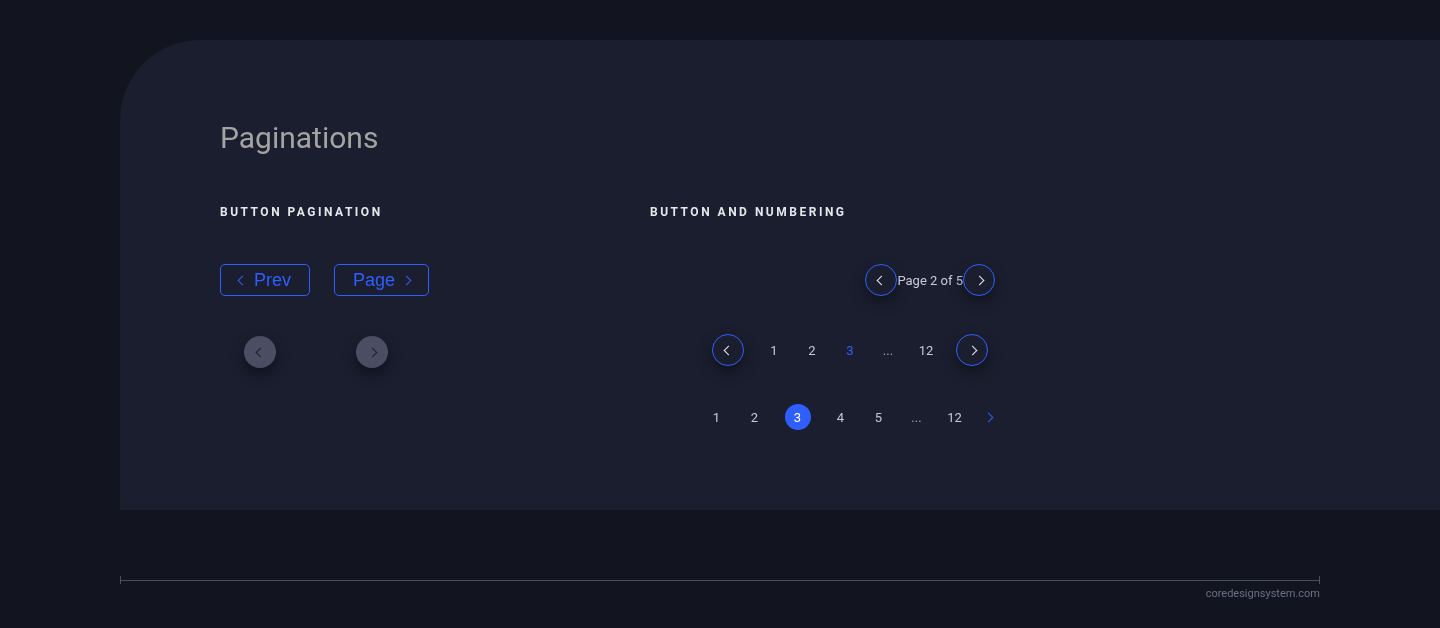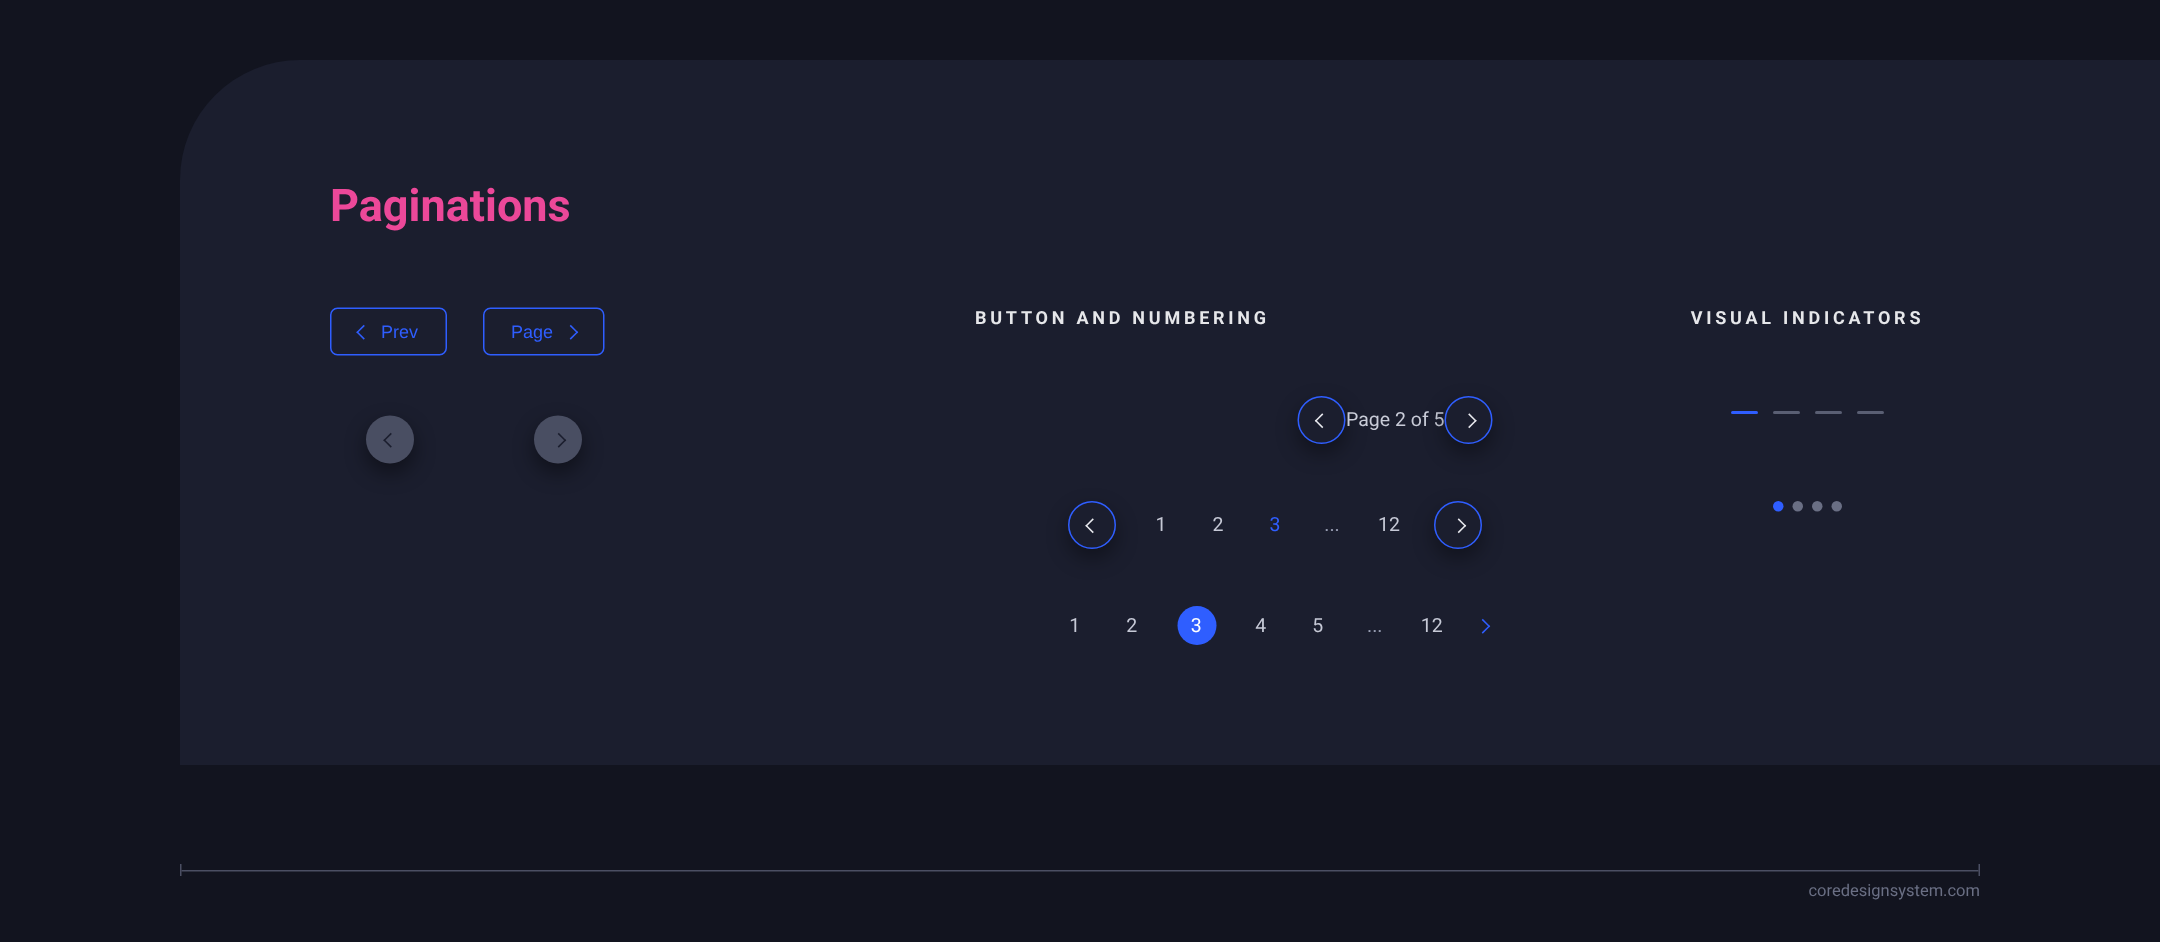--- a/index.html
+++ b/index.html
@@ -15,23 +15,23 @@
     position: absolute;
     left: 120px;
     top: 40px;
     right: 0;
     height: 470px;
     background: #1b1e2e;
     border-top-left-radius: 80px;
     padding: 80px 100px 60px 100px;
   }
   .title {
-    color: #ec4899;
+    color: #a3a3a3;
     font-size: 30px;
-    font-weight: 700;
+    font-weight: 400;
     margin-bottom: 50px;
   }
   .cols {
     display: flex;
     gap: 0;
   }
   .col1 { width: 410px; }
   .col2 { width: 440px; }
   .col3 { flex: 1; }
   .section-label {
@@ -48,21 +48,21 @@
   .btn-outline {
     display: inline-flex;
     align-items: center;
     justify-content: center;
     gap: 8px;
     height: 32px;
     padding: 0 18px;
     border: 1px solid #2f5eff;
     border-radius: 5px;
     color: #2f5eff;
-    font-size: 12px;
+    font-size: 18px;
     background: transparent;
     cursor: pointer;
   }
   .row { display: flex; align-items: center; }
   .row1 { gap: 24px; margin-bottom: 40px; }
   .row2 { gap: 80px; padding-left: 24px; }
 
   .circle-btn {
     width: 32px; height: 32px;
     border-radius: 50%;
@@ -147,20 +147,21 @@
 </style>
 </head>
 <body>
 
 <div class="card">
   <div class="title">Paginations</div>
 
   <div class="cols">
 
     <div class="col1">
+      <div class="section-label">BUTTON PAGINATION</div>
 
       <div class="row row1">
         <button class="btn-outline">
           <span class="chevron chev-left chev-blue"></span>
           <span>Prev</span>
         </button>
         <button class="btn-outline">
           <span>Page</span>
           <span class="chevron chev-right chev-blue"></span>
         </button>
@@ -214,37 +215,20 @@
             <span class="num">4</span>
             <span class="num">5</span>
             <span class="num ellipsis">...</span>
             <span class="num">12</span>
             <span class="chevron chev-right chev-blue" style="cursor: pointer;"></span>
           </div>
 
       </div>
     </div>
 
-    <div class="col3">
-      <div class="section-label">VISUAL INDICATORS</div>
-      <div class="vi-wrap">
-        <div class="dashes" id="vi-dashes">
-            <span class="dash active"></span>
-            <span class="dash"></span>
-            <span class="dash"></span>
-            <span class="dash"></span>
-          </div>
-        <div class="dots" id="vi-dots">
-            <span class="dot active"></span>
-            <span class="dot"></span>
-            <span class="dot"></span>
-            <span class="dot"></span>
-          </div>
-      </div>
-    </div>
 
   </div>
 </div>
 
 <div class="footer-line">
   <div class="tick"></div>
   <div class="bar"></div>
   <div class="tick"></div>
 </div>
 <div class="footer-label">coredesignsystem.com</div>

